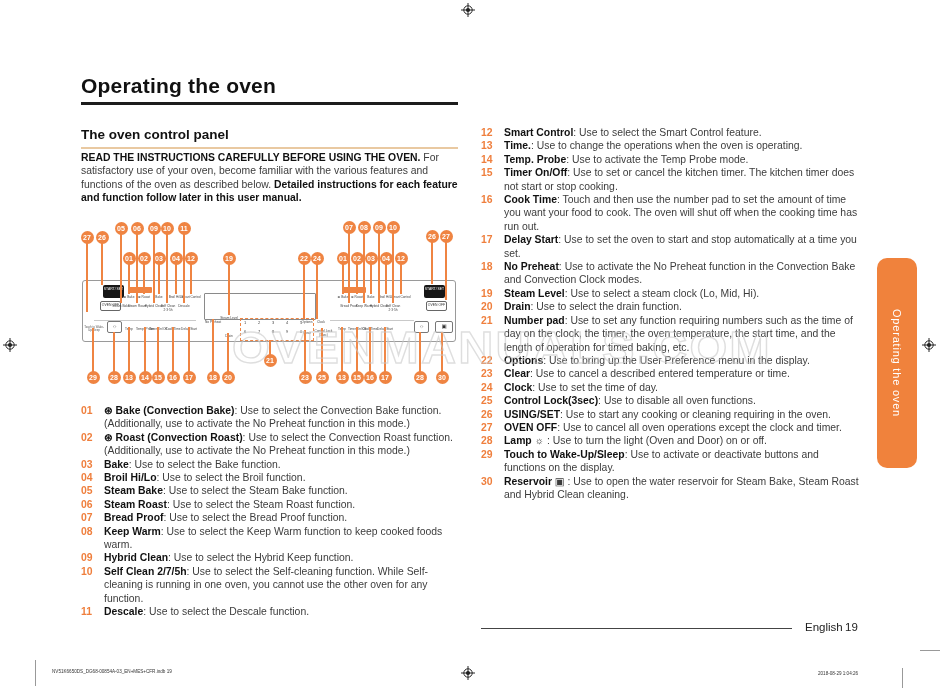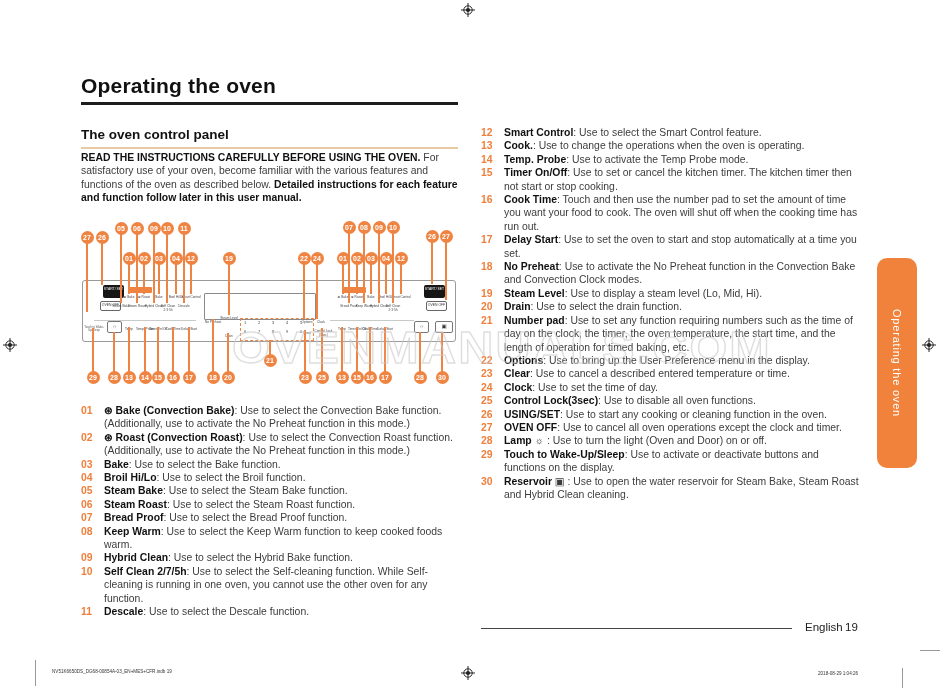--- a/index.html
+++ b/index.html
@@ -320,63 +320,63 @@
       <div class="item">
         <span class="inum">07</span>
         <span class="ibody"><b>Bread Proof</b><span>: Use to select the Bread Proof function.</span></span>
       </div>
       <div class="item">
         <span class="inum">08</span>
         <span class="ibody"><b>Keep Warm</b><span>: Use to select the Keep Warm function to keep cooked foods warm.</span></span>
       </div>
       <div class="item">
         <span class="inum">09</span>
-        <span class="ibody"><b>Hybrid Clean</b><span>: Use to select the Hybrid Bake function.</span></span>
+        <span class="ibody"><b>Hybrid Clean</b><span>: Use to select the Hybrid Keep function.</span></span>
       </div>
       <div class="item">
         <span class="inum">10</span>
         <span class="ibody"><b>Self Clean 2/7/5h</b><span>: Use to select the Self-cleaning function. While Self-cleaning is running in one oven, you cannot use the other oven for any function.</span></span>
       </div>
       <div class="item">
         <span class="inum">11</span>
         <span class="ibody"><b>Descale</b><span>: Use to select the Descale function.</span></span>
       </div>
     </div>
   <div class="col col-right" id="col-right">
       <div class="item">
         <span class="inum">12</span>
         <span class="ibody"><b>Smart Control</b><span>: Use to select the Smart Control feature.</span></span>
       </div>
       <div class="item">
         <span class="inum">13</span>
-        <span class="ibody"><b>Cook.</b><span>: Use to change the operations when the oven is operating.</span></span>
+        <span class="ibody"><b>Time.</b><span>: Use to change the operations when the oven is operating.</span></span>
       </div>
       <div class="item">
         <span class="inum">14</span>
         <span class="ibody"><b>Temp. Probe</b><span>: Use to activate the Temp Probe mode.</span></span>
       </div>
       <div class="item">
         <span class="inum">15</span>
-        <span class="ibody"><b>Timer On/Off</b><span>: Use to set or cancel the kitchen timer. The kitchen timer then not start or stop cooking.</span></span>
+        <span class="ibody"><b>Timer On/Off</b><span>: Use to set or cancel the kitchen timer. The kitchen timer does not start or stop cooking.</span></span>
       </div>
       <div class="item">
         <span class="inum">16</span>
         <span class="ibody"><b>Cook Time</b><span>: Touch and then use the number pad to set the amount of time you want your food to cook. The oven will shut off when the cooking time has run out.</span></span>
       </div>
       <div class="item">
         <span class="inum">17</span>
         <span class="ibody"><b>Delay Start</b><span>: Use to set the oven to start and stop automatically at a time you set.</span></span>
       </div>
       <div class="item">
         <span class="inum">18</span>
         <span class="ibody"><b>No Preheat</b><span>: Use to activate the No Preheat function in the Convection Bake and Convection Clock modes.</span></span>
       </div>
       <div class="item">
         <span class="inum">19</span>
-        <span class="ibody"><b>Steam Level</b><span>: Use to display a steam level (Lo, Mid, Hi).</span></span>
+        <span class="ibody"><b>Steam Level</b><span>: Use to select a steam clock (Lo, Mid, Hi).</span></span>
       </div>
       <div class="item">
         <span class="inum">20</span>
         <span class="ibody"><b>Drain</b><span>: Use to select the drain function.</span></span>
       </div>
       <div class="item">
         <span class="inum">21</span>
         <span class="ibody"><b>Number pad</b><span>: Use to set any function requiring numbers such as the time of day on the clock, the timer, the oven temperature, the start time, and the length of operation for timed baking, etc.</span></span>
       </div>
       <div class="item">
@@ -390,21 +390,21 @@
       <div class="item">
         <span class="inum">24</span>
         <span class="ibody"><b>Clock</b><span>: Use to set the time of day.</span></span>
       </div>
       <div class="item">
         <span class="inum">25</span>
         <span class="ibody"><b>Control Lock(3sec)</b><span>: Use to disable all oven functions.</span></span>
       </div>
       <div class="item">
         <span class="inum">26</span>
-        <span class="ibody"><b>USING/SET</b><span>: Use to start any cooking or cleaning function in the oven.</span></span>
+        <span class="ibody"><b>USING/SET</b><span>: Use to start any cooking or cleaning requiring in the oven.</span></span>
       </div>
       <div class="item">
         <span class="inum">27</span>
         <span class="ibody"><b>OVEN OFF</b><span>: Use to cancel all oven operations except the clock and timer.</span></span>
       </div>
       <div class="item">
         <span class="inum">28</span>
         <span class="ibody"><b>Lamp</b><span> ☼</span><span> : Use to turn the light (Oven and Door) on or off.</span></span>
       </div>
       <div class="item">

